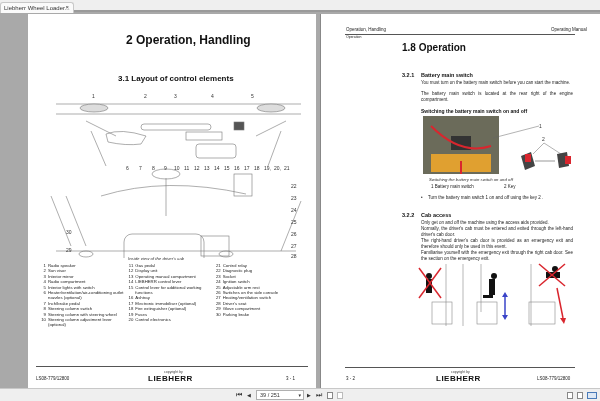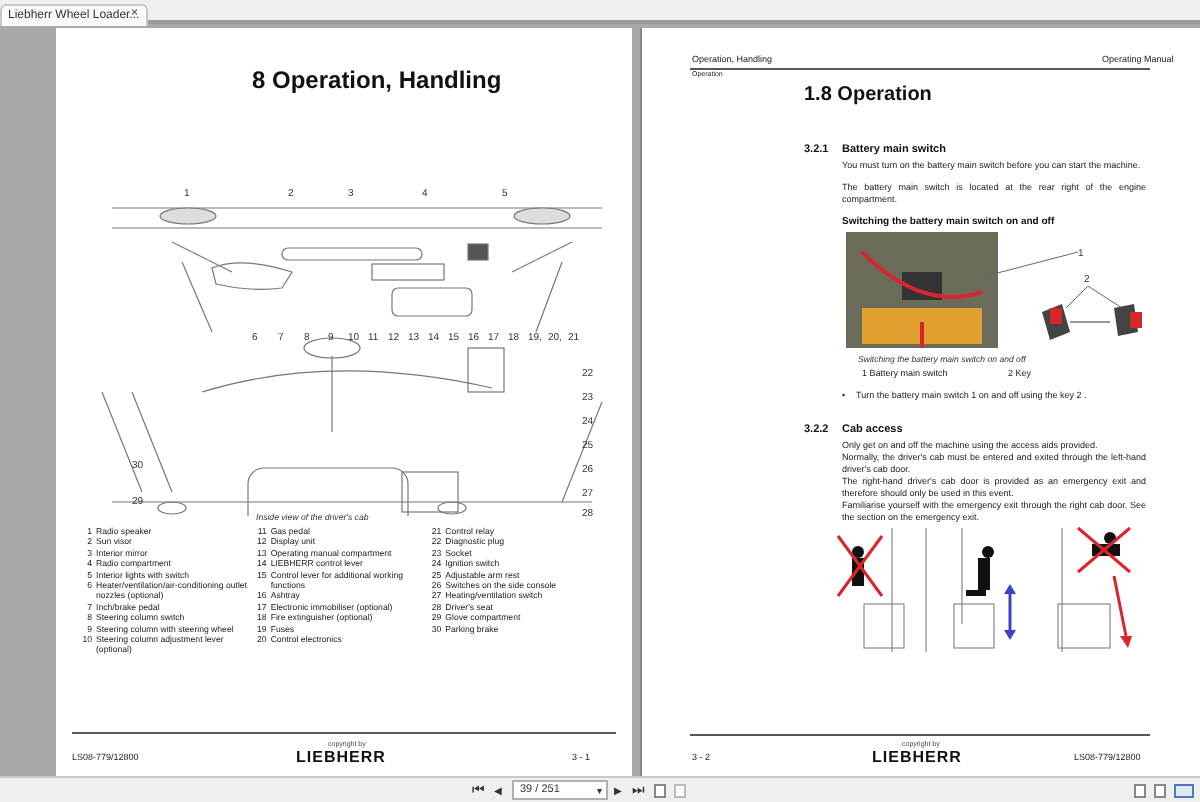--- a/index.html
+++ b/index.html
@@ -37,21 +37,22 @@
 <div class="tabbar">
   <div class="tab">
     <span>Liebherr Wheel Loader...</span>
     <span class="x">×</span>
   </div>
 </div>
 
 <div class="viewer">
 
   <div class="page" id="pL">
-    <div class="h1">8  Operation, Handling</div>
+    <div class="h1">2  Operation, Handling</div>
+    <div class="h2" style="left:90px;top:60px">3.1   Layout of control elements</div>
 
     <svg class="fig" style="left:18px;top:72px" width="262" height="172" viewBox="0 0 262 172">
       <g stroke="#777" stroke-width="0.6" fill="none">
         <line x1="10" y1="18" x2="255" y2="18"></line>
         <line x1="10" y1="28" x2="255" y2="28"></line>
         <ellipse cx="48" cy="22" rx="14" ry="4" fill="#ddd"></ellipse>
         <ellipse cx="225" cy="22" rx="14" ry="4" fill="#ddd"></ellipse>
         <rect x="95" y="38" width="70" height="6" rx="3"></rect>
         <rect x="140" y="46" width="36" height="8"></rect>
         <rect x="150" y="58" width="40" height="14" rx="3"></rect>

